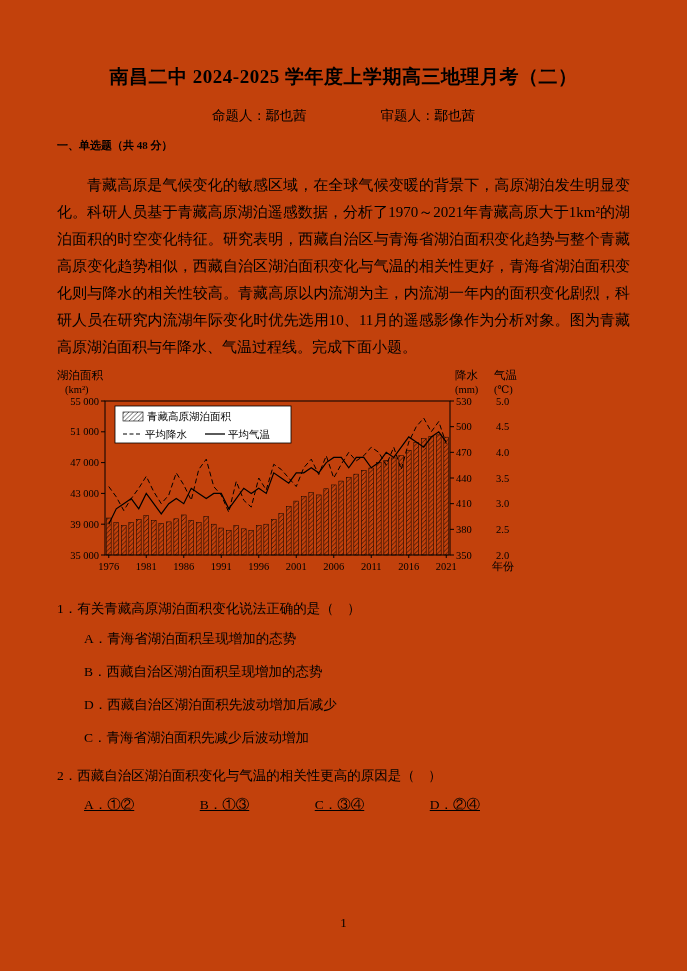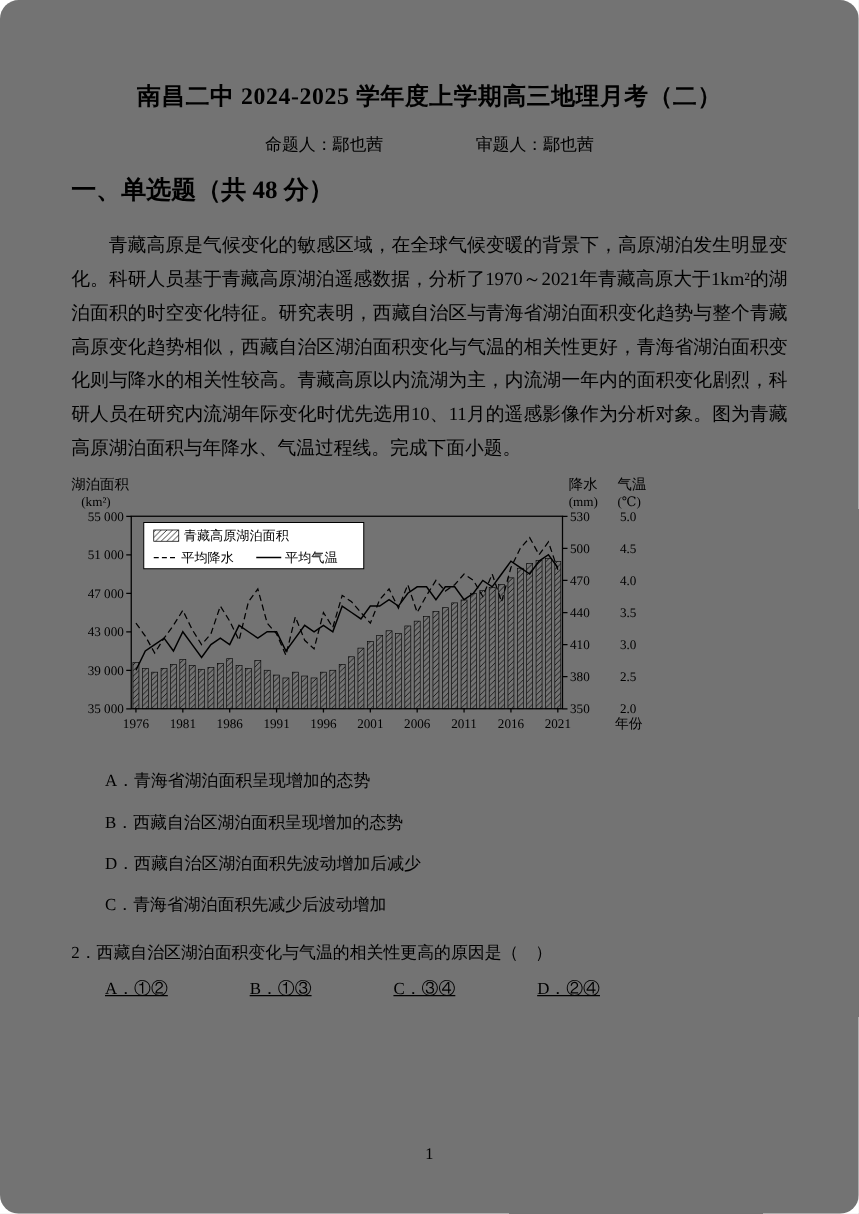--- a/index.html
+++ b/index.html
@@ -1,23 +1,23 @@
 <!DOCTYPE html>
 <html><head>
 <meta charset="utf-8">
 <style>
   html,body{margin:0;padding:0;background:#ffffff;}
   .page{
     width:687px;height:971px;box-sizing:border-box;
-    padding:64px 57px 0 57px;position:relative;background:#737373;
-    font-family:"Liberation Serif","DejaVu Serif",serif;color:#000;border-radius:15px;
+    padding:64px 57px 0 57px;position:relative;background:#c2410c;
+    font-family:"Liberation Serif","DejaVu Serif",serif;color:#000;
   }
   .title{text-align:center;font-size:19px;font-weight:bold;letter-spacing:.5px;}
   .persons{display:flex;justify-content:center;gap:74px;font-size:13.5px;margin-top:17px;align-items:flex-end;}
-  .section-heading{font-weight:bold;font-size:20px;margin-top:13px;}
+  .section-heading{font-weight:bold;font-size:11px;margin-top:13px;}
   .intro{font-size:15px;line-height:27px;text-align:justify;text-indent:2em;margin-top:19px;}
   .chart-wrap{margin-top:6px;margin-left:0;}
   svg text{font-family:"Liberation Serif","DejaVu Serif",serif;fill:#000;}
   .question{font-size:13.5px;margin-top:8px;}
   .q-stem{line-height:27px;}
   .option{padding-left:27px;line-height:33px;}
   .sub-items{line-height:29px;}
   .options-inline{display:flex;justify-content:space-between;width:396px;padding-left:27px;line-height:31px;text-decoration:underline;}
   .closing{font-size:13.5px;line-height:28px;text-align:justify;text-indent:2em;margin-top:12px;}
   .page-number{position:absolute;bottom:40px;left:0;right:0;text-align:center;font-size:13px;}
@@ -158,20 +158,21 @@
           <rect x="66" y="45" width="20" height="9" fill="url(#hatch)" stroke="#000" stroke-width="0.6"></rect>
           <text x="90" y="53" text-anchor="start" font-size="10.5">青藏高原湖泊面积</text>
           <line x1="66" y1="67" x2="85" y2="67" stroke="#000" stroke-width="1" stroke-dasharray="4 2.5"></line>
           <text x="88" y="70.5" text-anchor="start" font-size="10.5">平均降水</text>
           <line x1="148" y1="67" x2="168" y2="67" stroke="#000" stroke-width="1.3"></line>
           <text x="171" y="70.5" text-anchor="start" font-size="10.5">平均气温</text>
         </svg></div>
   </div>
 
   <div class="question">
+    <div class="q-stem">1．有关青藏高原湖泊面积变化说法正确的是（　）</div>
     <div class="option">A．青海省湖泊面积呈现增加的态势</div>
     <div class="option">B．西藏自治区湖泊面积呈现增加的态势</div>
     <div class="option">D．西藏自治区湖泊面积先波动增加后减少</div>
     <div class="option">C．青海省湖泊面积先减少后波动增加</div>
   </div>
 
   <div class="question">
     <div class="q-stem">2．西藏自治区湖泊面积变化与气温的相关性更高的原因是（　）</div>
     <div class="options-inline">
       <span>A．①②</span>

